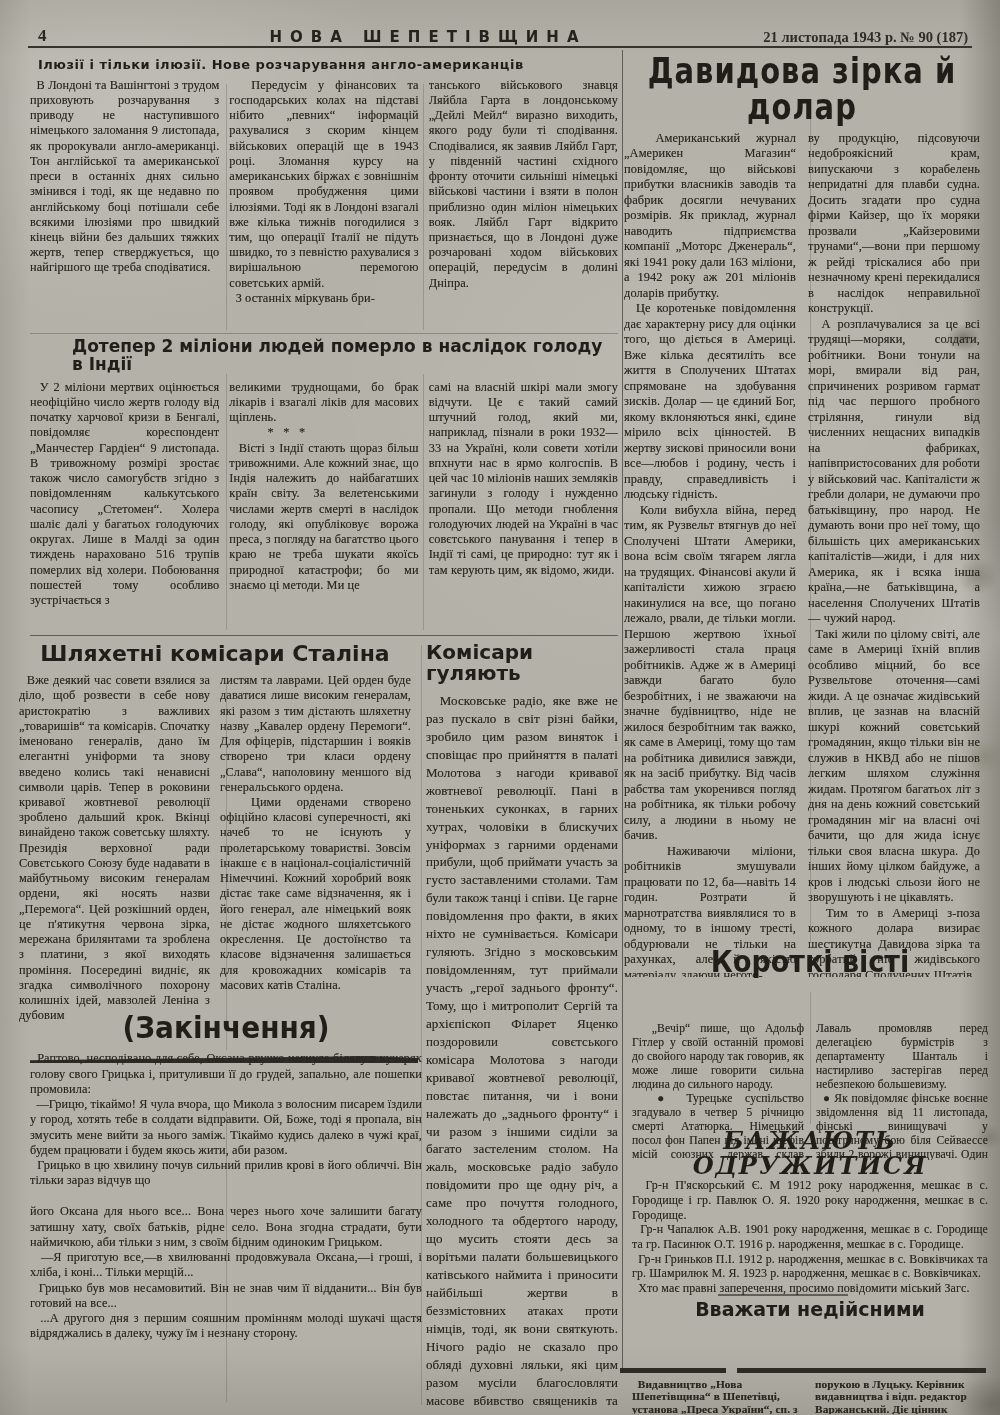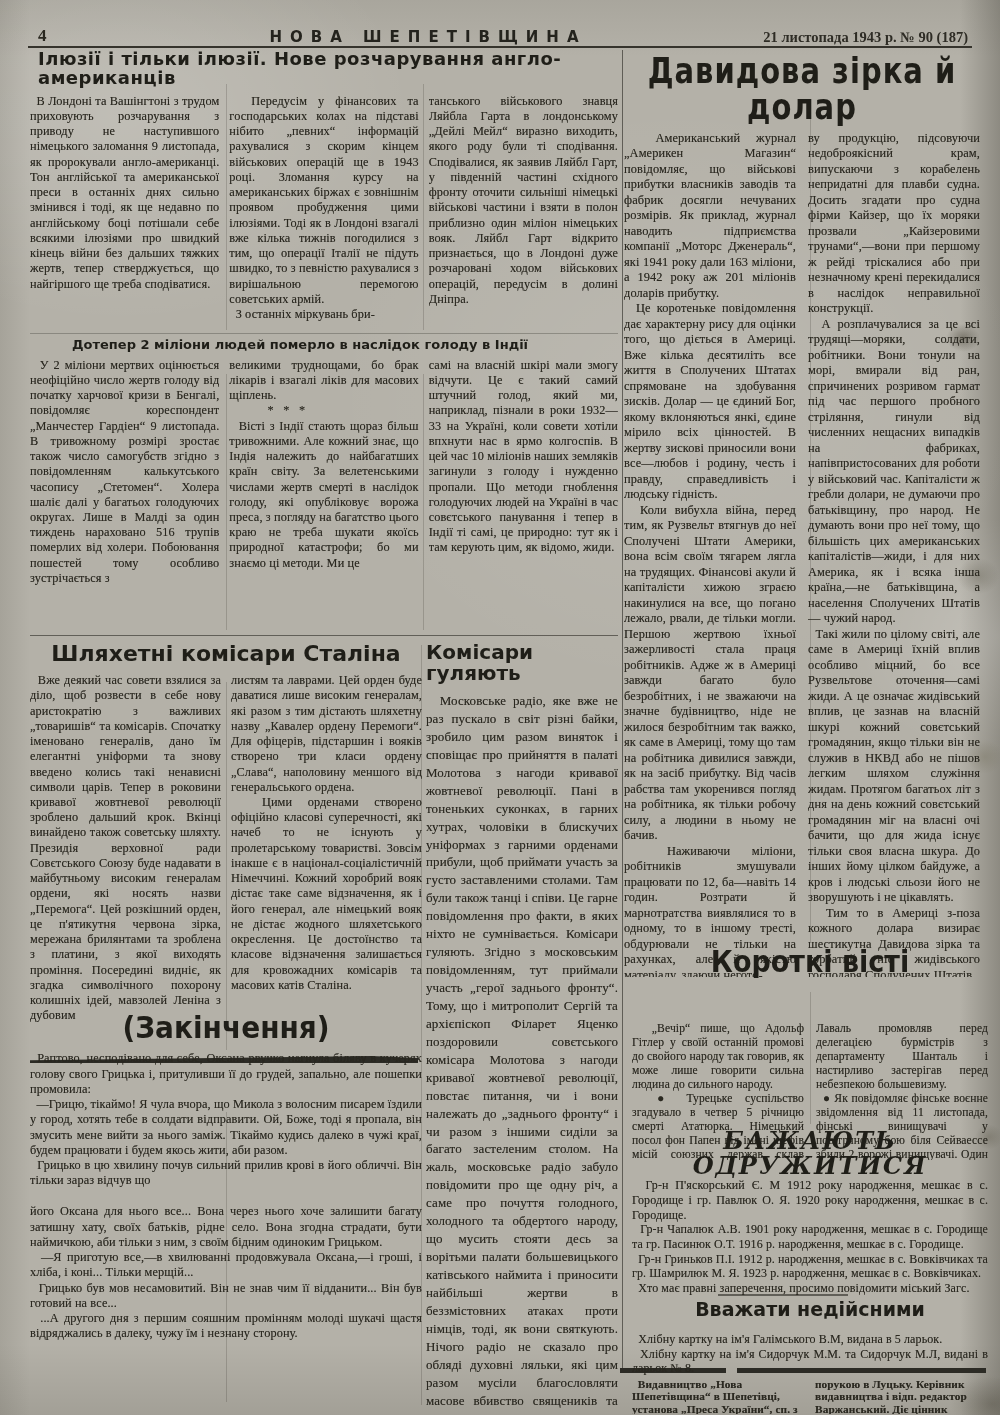--- a/index.html
+++ b/index.html
@@ -29,28 +29,28 @@
 
   .art{position:absolute;}
   .hl{font-family:"DejaVu Sans",sans-serif;font-weight:bold;color:#1f1e18;margin:0 0 6px 0;line-height:1.05;}
   .cols{display:flex;gap:10px;overflow:hidden;}
   .coltext{flex:1;text-align:justify;white-space:pre-line;font-size:12.3px;line-height:1.24;
            overflow:hidden;letter-spacing:0.1px;text-shadow:0 0 0.5px rgba(30,28,22,0.45);}
   .body-single{text-align:justify;white-space:pre-line;overflow:hidden;
                text-shadow:0 0 0.5px rgba(30,28,22,0.45);}
 
   #art-illusions{left:30px;top:50px;width:588px;}
-  #art-illusions .hl{font-size:18px;padding-left:8px;letter-spacing:0.5px;}
+  #art-illusions .hl{font-size:13px;padding-left:8px;letter-spacing:0.5px;margin-top:8px;}
   #art-illusions .cols{height:256px;}
 
   #art-famine{left:30px;top:338px;width:588px;}
-  #art-famine .hl{font-size:13px;padding-left:42px;}
+  #art-famine .hl{font-size:17px;padding-left:42px;}
   #art-famine .cols{height:258px;}
 
-  #art-stalin{left:30px;top:642px;width:392px;}
+  #art-stalin{left:19px;top:642px;width:392px;}
   #art-stalin .hl{font-size:22px;text-align:center;margin-bottom:8px;}
   #art-stalin .cols{height:382px;}
 
   #art-ending{left:30px;top:1012px;width:392px;}
   #art-ending .hl{font-size:28px;text-align:center;transform:scaleY(1.1);transform-origin:top;margin-bottom:10px;}
   #art-ending .cols{height:296px;flex-direction:column;}
 
   #art-party{left:426px;top:642px;width:192px;}
   #art-party .hl{font-size:20px;margin-bottom:8px;}
   #art-party .body-single{font-size:13px;line-height:1.38;height:730px;}
@@ -189,22 +189,20 @@
   <section class="art" id="art-marriage">
     <h2 class="hl">БАЖАЮТЬ ОДРУЖИТИСЯ</h2>
     <div class="body-single coltext" style="flex:none;">&nbsp;&nbsp;Гр-н П'яскорський Є. М 1912 року народження, мешкає в с. Городище і гр. Павлюк О. Я. 1920 року народження, мешкає в с. Городище.
 &nbsp;&nbsp;Гр-н Чапалюк А.В. 1901 року народження, мешкає в с. Городище та гр. Пасинюк О.Т. 1916 р. народження, мешкає в с. Городище.
 &nbsp;&nbsp;Гр-н Гриньков П.І. 1912 р. народження, мешкає в с. Вовківчиках та гр. Шамрилюк М. Я. 1923 р. народження, мешкає в с. Вовківчиках.
 &nbsp;&nbsp;Хто має правні заперечення, просимо повідомити міський Загс.</div>
   </section>
 
   <section class="art" id="art-invalid">
     <h2 class="hl">Вважати недійсними</h2>
-    <div class="body-single coltext" style="flex:none;">&nbsp;&nbsp;Хлібну картку на ім'я Галімського В.М, видана в 5 ларьок.
-&nbsp;&nbsp;Хлібну картку на ім'я Сидорчук М.М. та Сидорчук М.Л, видані в ларьок № 8.</div>
   </section>
 
   <section class="art" id="imprint">
     <div class="cols">
       <div class="coltext">&nbsp;&nbsp;Видавництво „Нова Шепетівщина“ в Шепетівці, установа „Преса України“, сп. з обм.</div>
       <div class="coltext">порукою в Луцьку. Керівник видавництва і відп. редактор Варжанський. Діє цінник оголошень № 1</div>
     </div>
   </section>
 
 </div>

